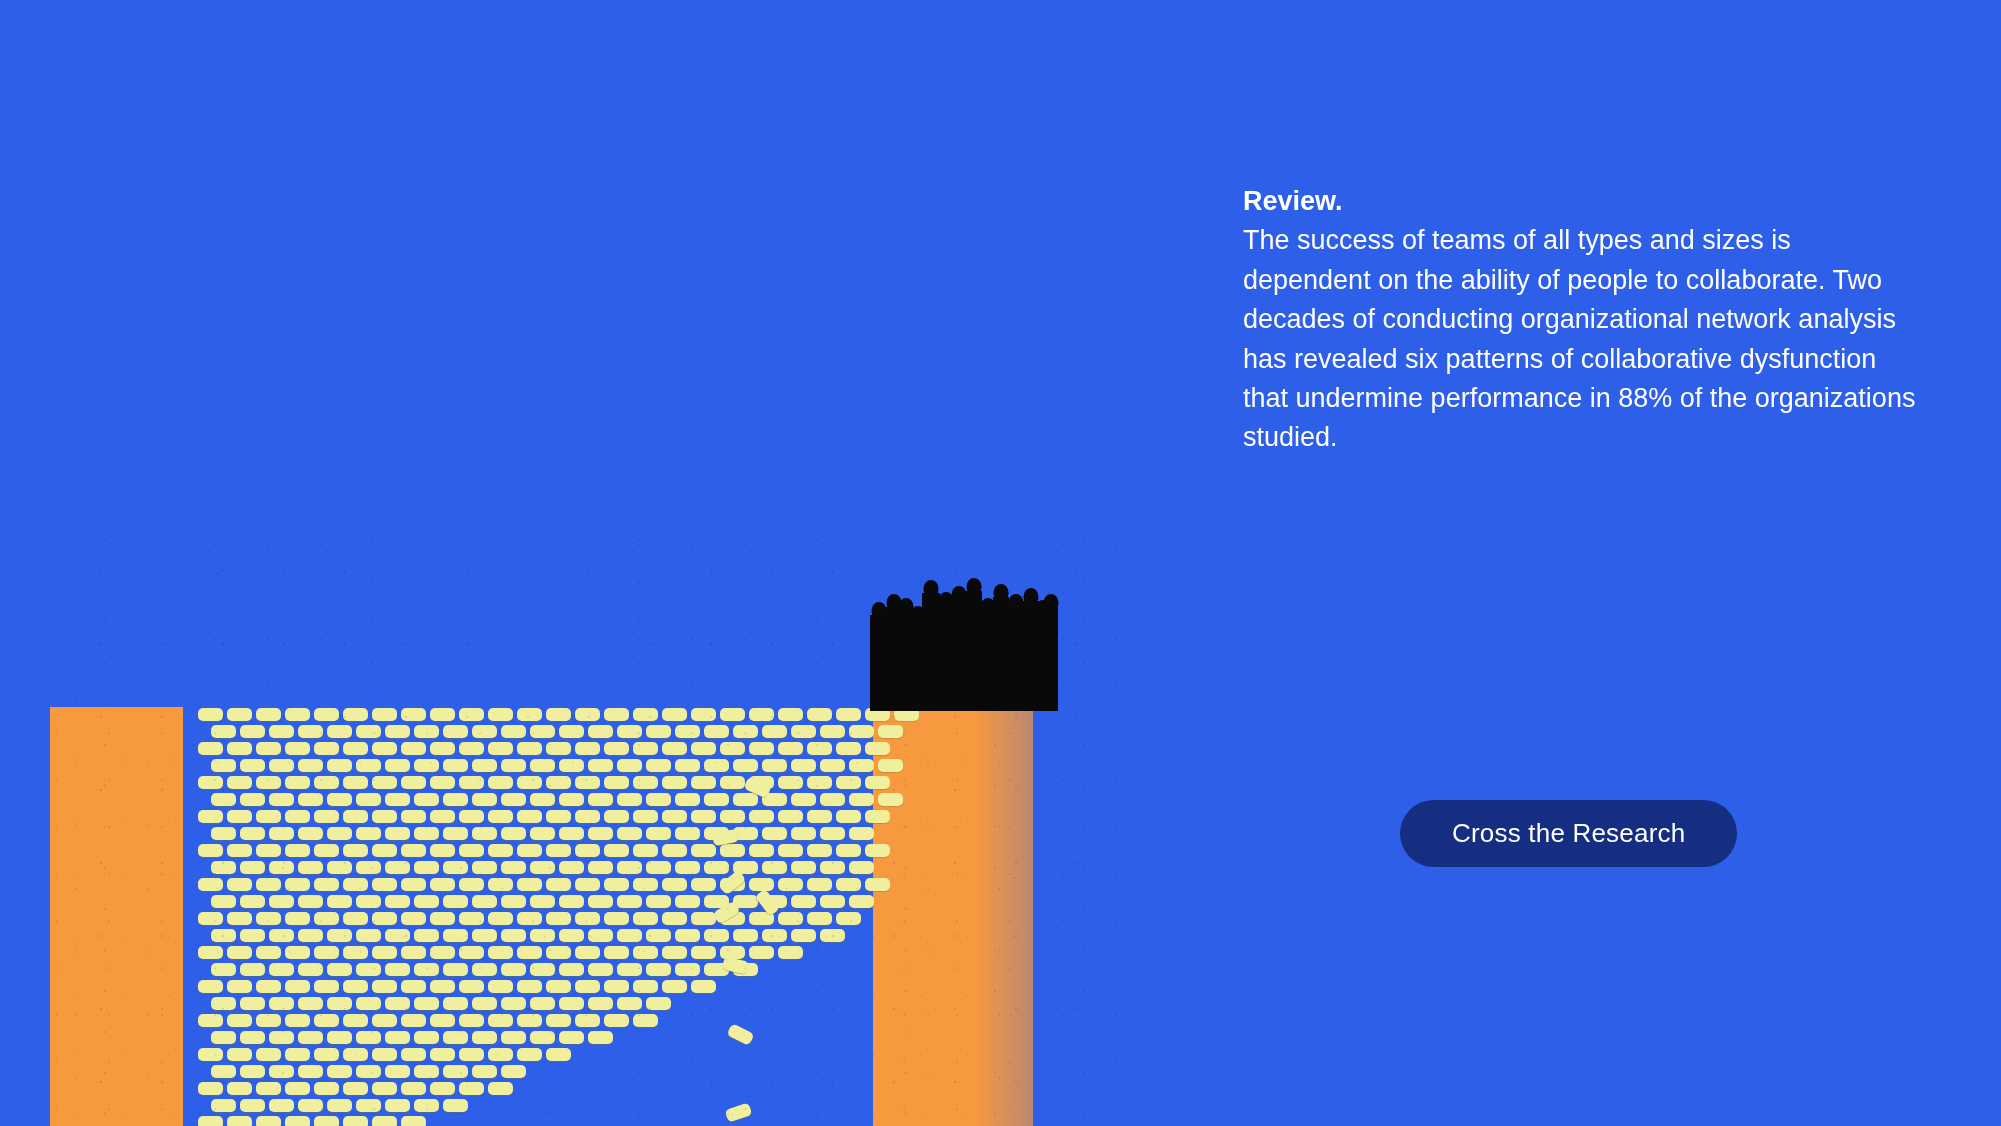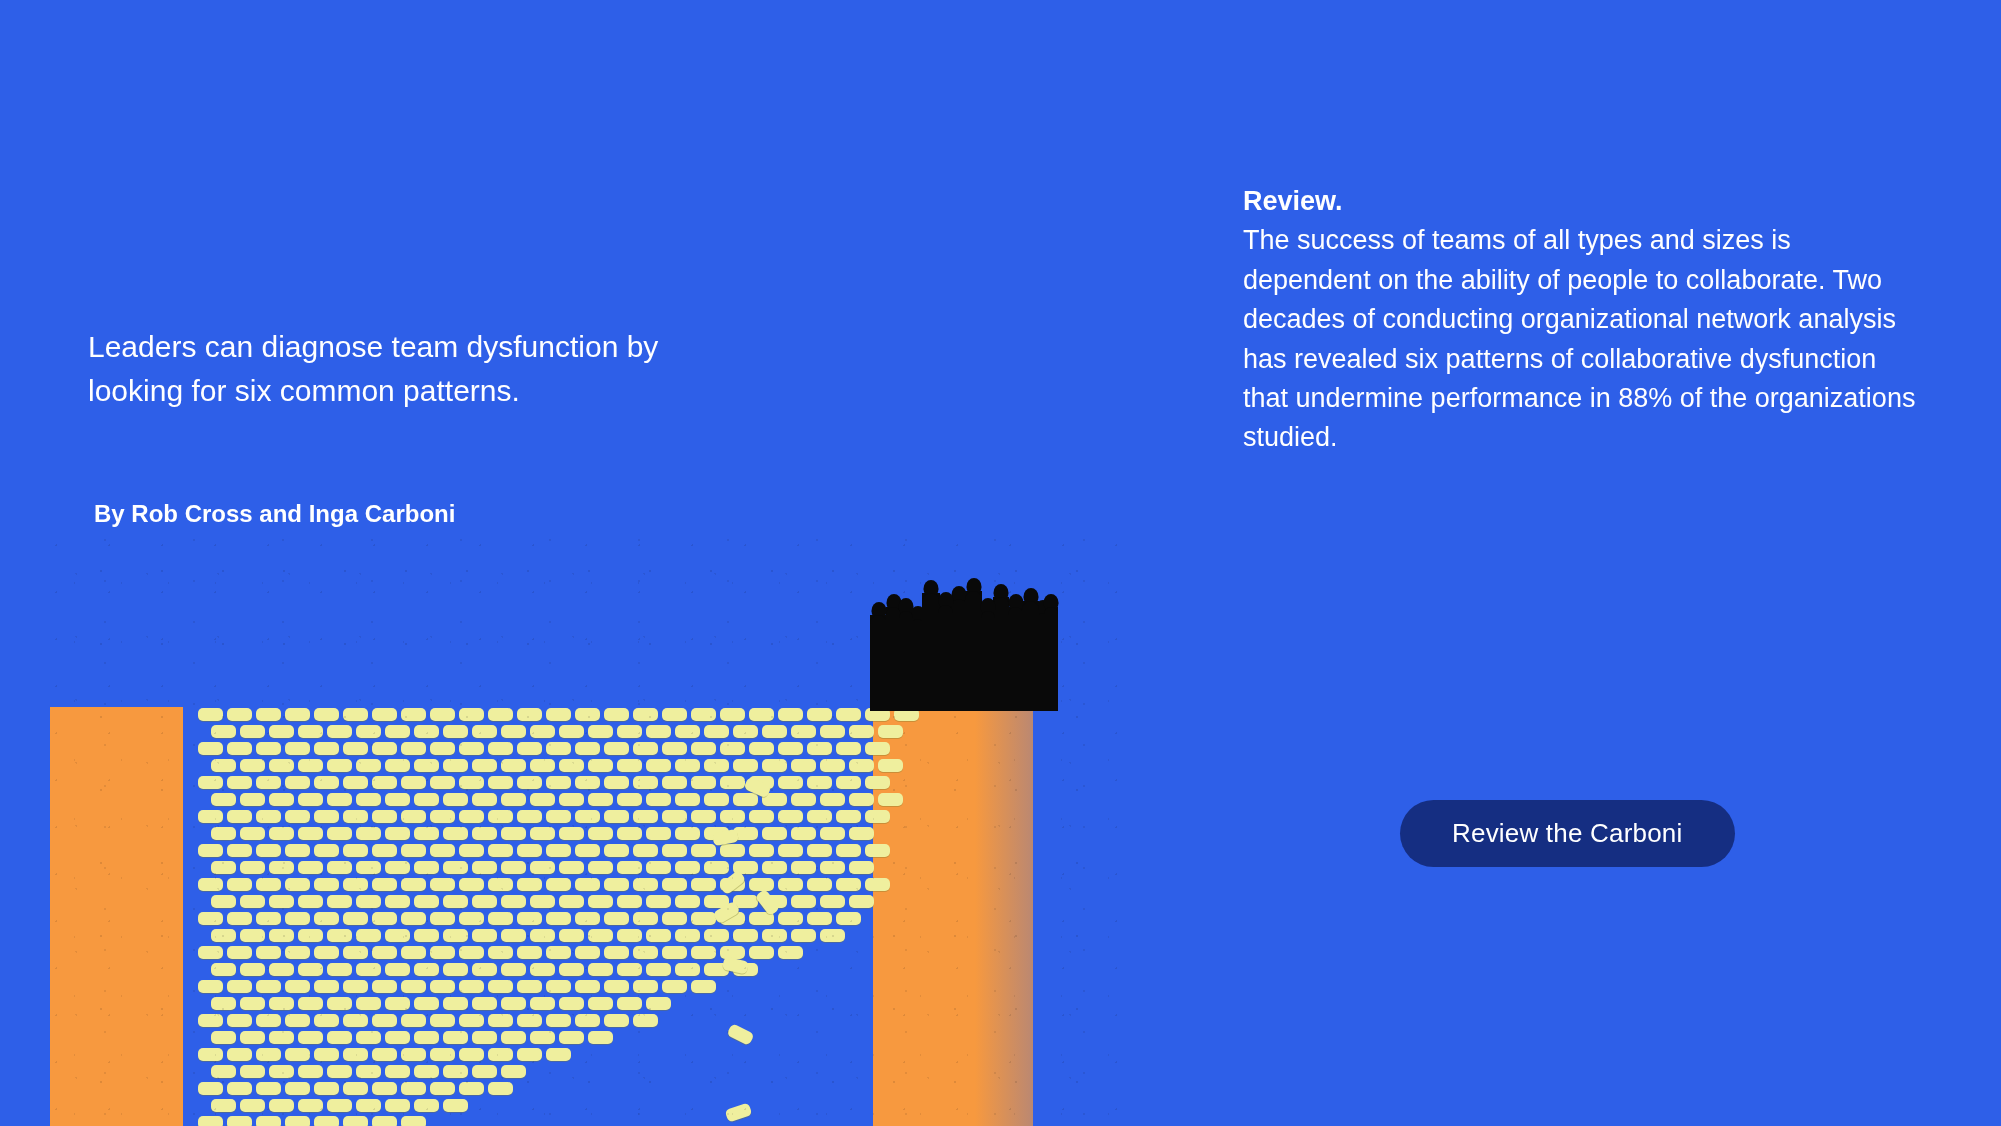--- a/index.html
+++ b/index.html
@@ -116,26 +116,21 @@
     white-space:nowrap;
   }
 </style>
 </head>
 <body>
 
 <div class="page">
 
 
 
-  <div class="deck">
-    <span>Leaders can diagnose team dysfunction by</span><br>
-    <span>looking for six common patterns.</span>
-  </div>
-
-  <div class="byline">By Rob Cross and Inga Carboni</div>
+
   <div class="pubdate">December 08, 2020</div>
 
   <div class="illo">
     <div class="illo-bg"></div>
     <div class="cliff-left"></div>
     <div class="cliff-right"></div>
     <div class="cliff-right-shade"></div>
     <div id="brick-layer">
         <div class="brick" style="left: 148px; top: 177px; width: 25px; height: 13px; background: rgb(239, 239, 158);"></div>
         <div class="brick" style="left: 177px; top: 177px; width: 25px; height: 13px; background: rgb(239, 239, 158);"></div>
@@ -694,16 +689,16 @@
     <div class="grain"></div>
   </div>
 
   <div class="summary">
     <span class="summary-label">Review.</span>
     <p>The success of teams of all types and sizes is dependent on the ability of people to collaborate. Two decades of conducting organizational network analysis has revealed six patterns of collaborative dysfunction that undermine performance in 88% of the organizations studied.</p>
     <div class="gap"></div>
   </div>
 
   <div class="cta-wrap">
-    <button class="cta">Review the Carboni</button>
+    <button class="cta">Cross the Research</button>
   </div>
 
 </div>
 
 </body></html>

